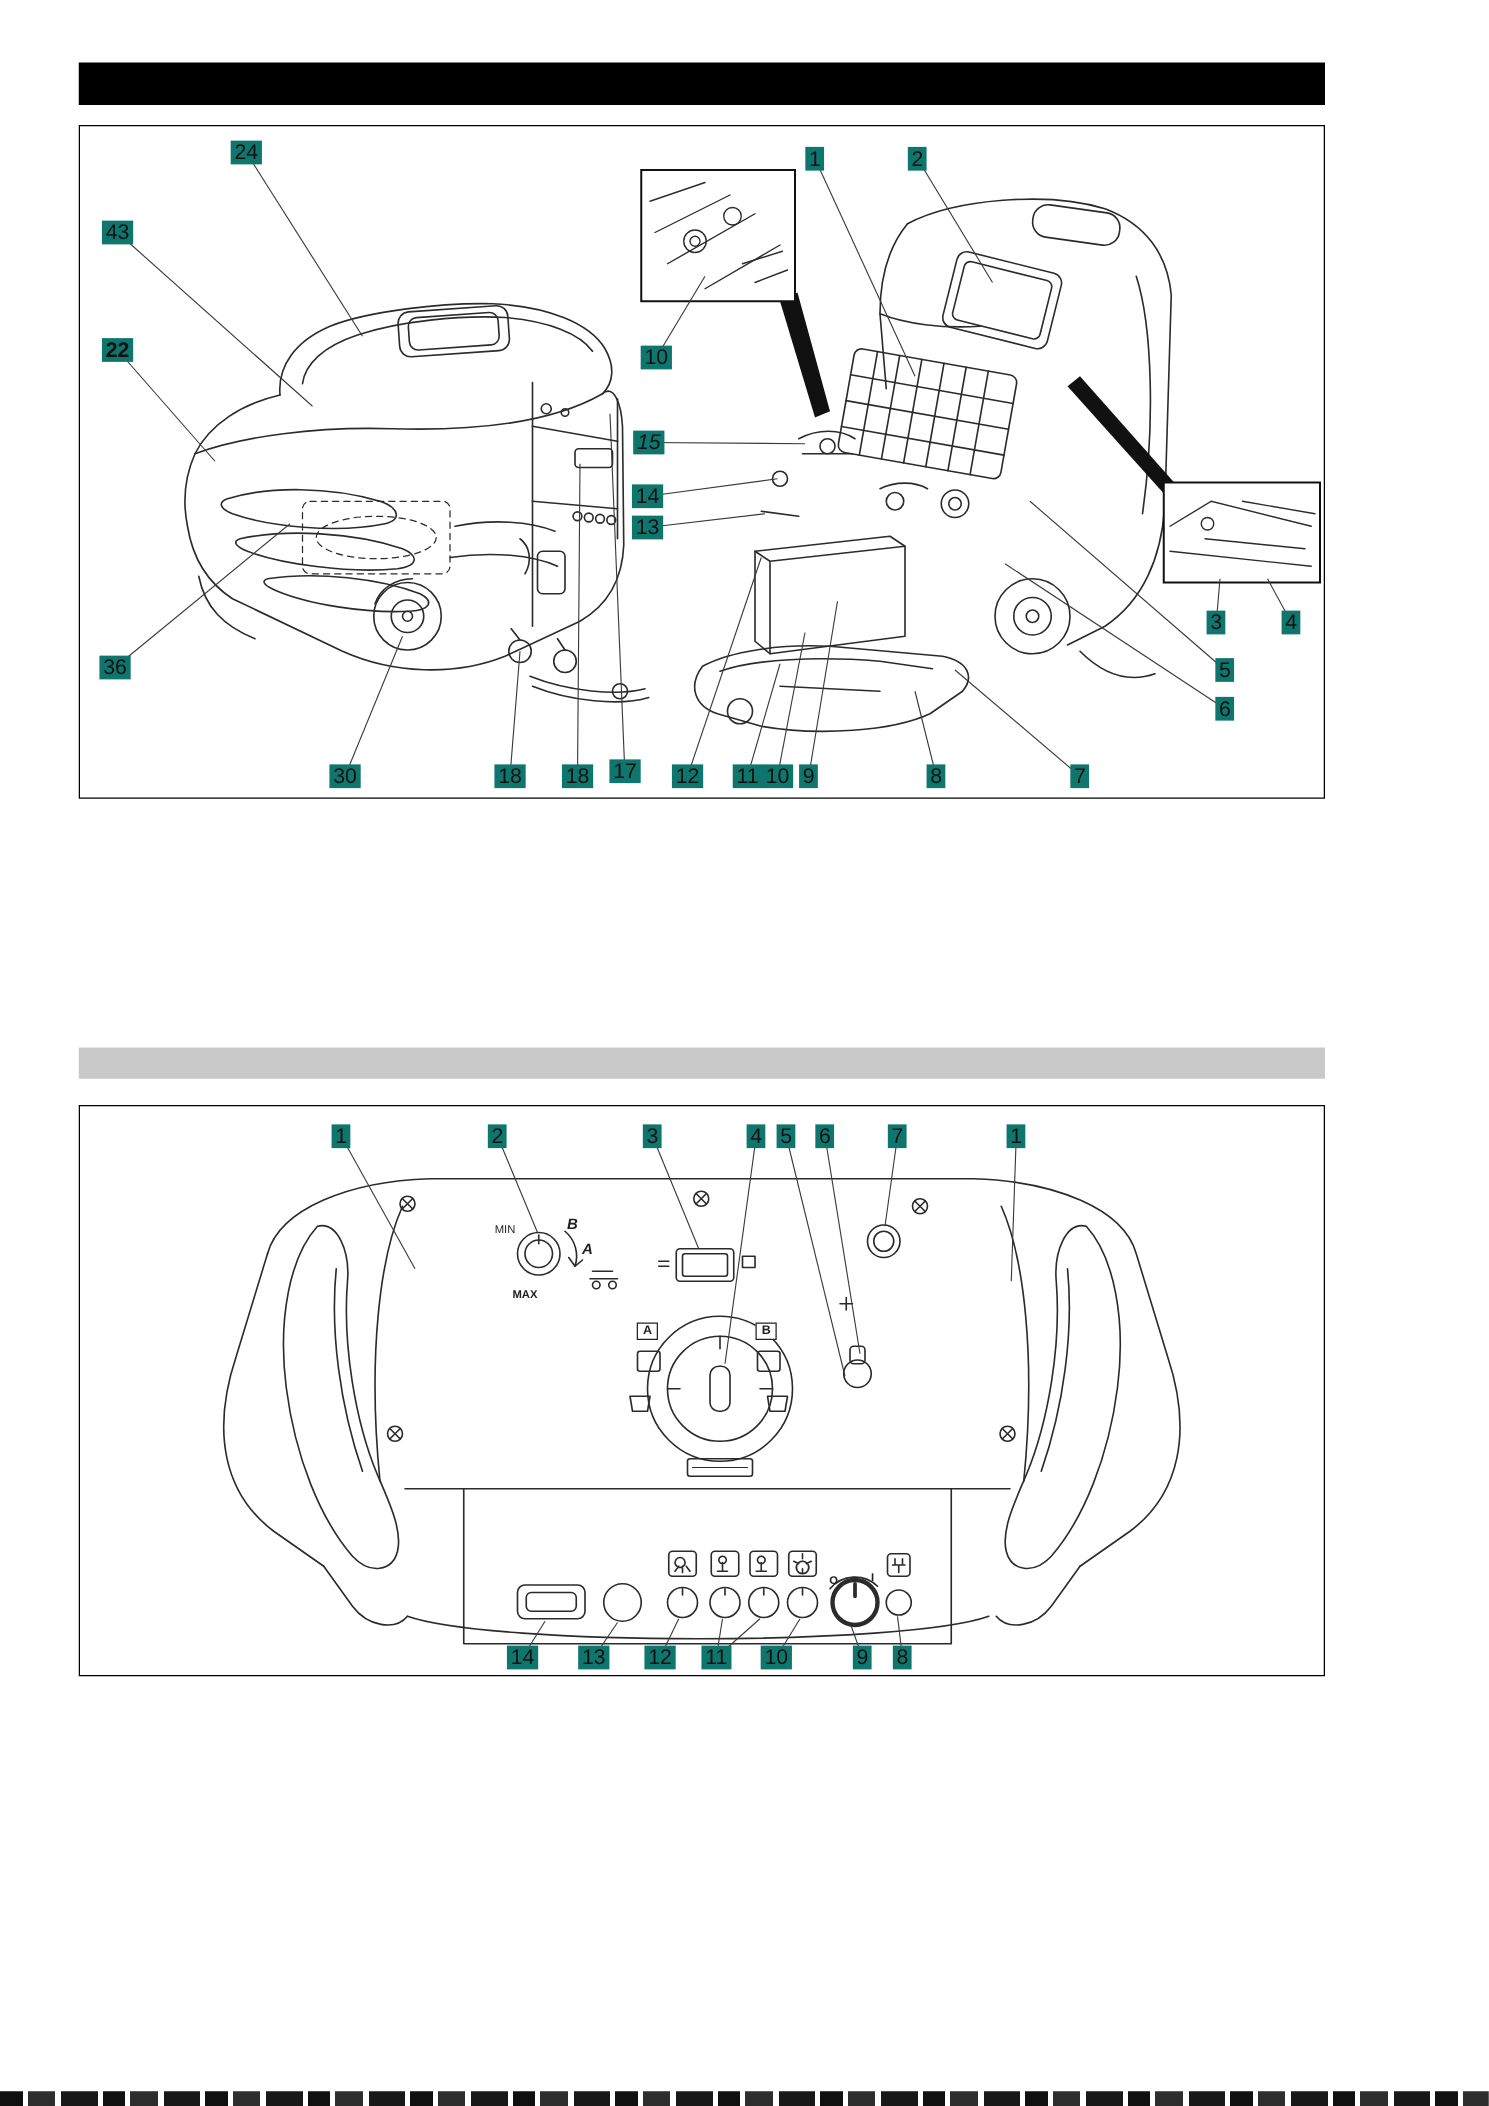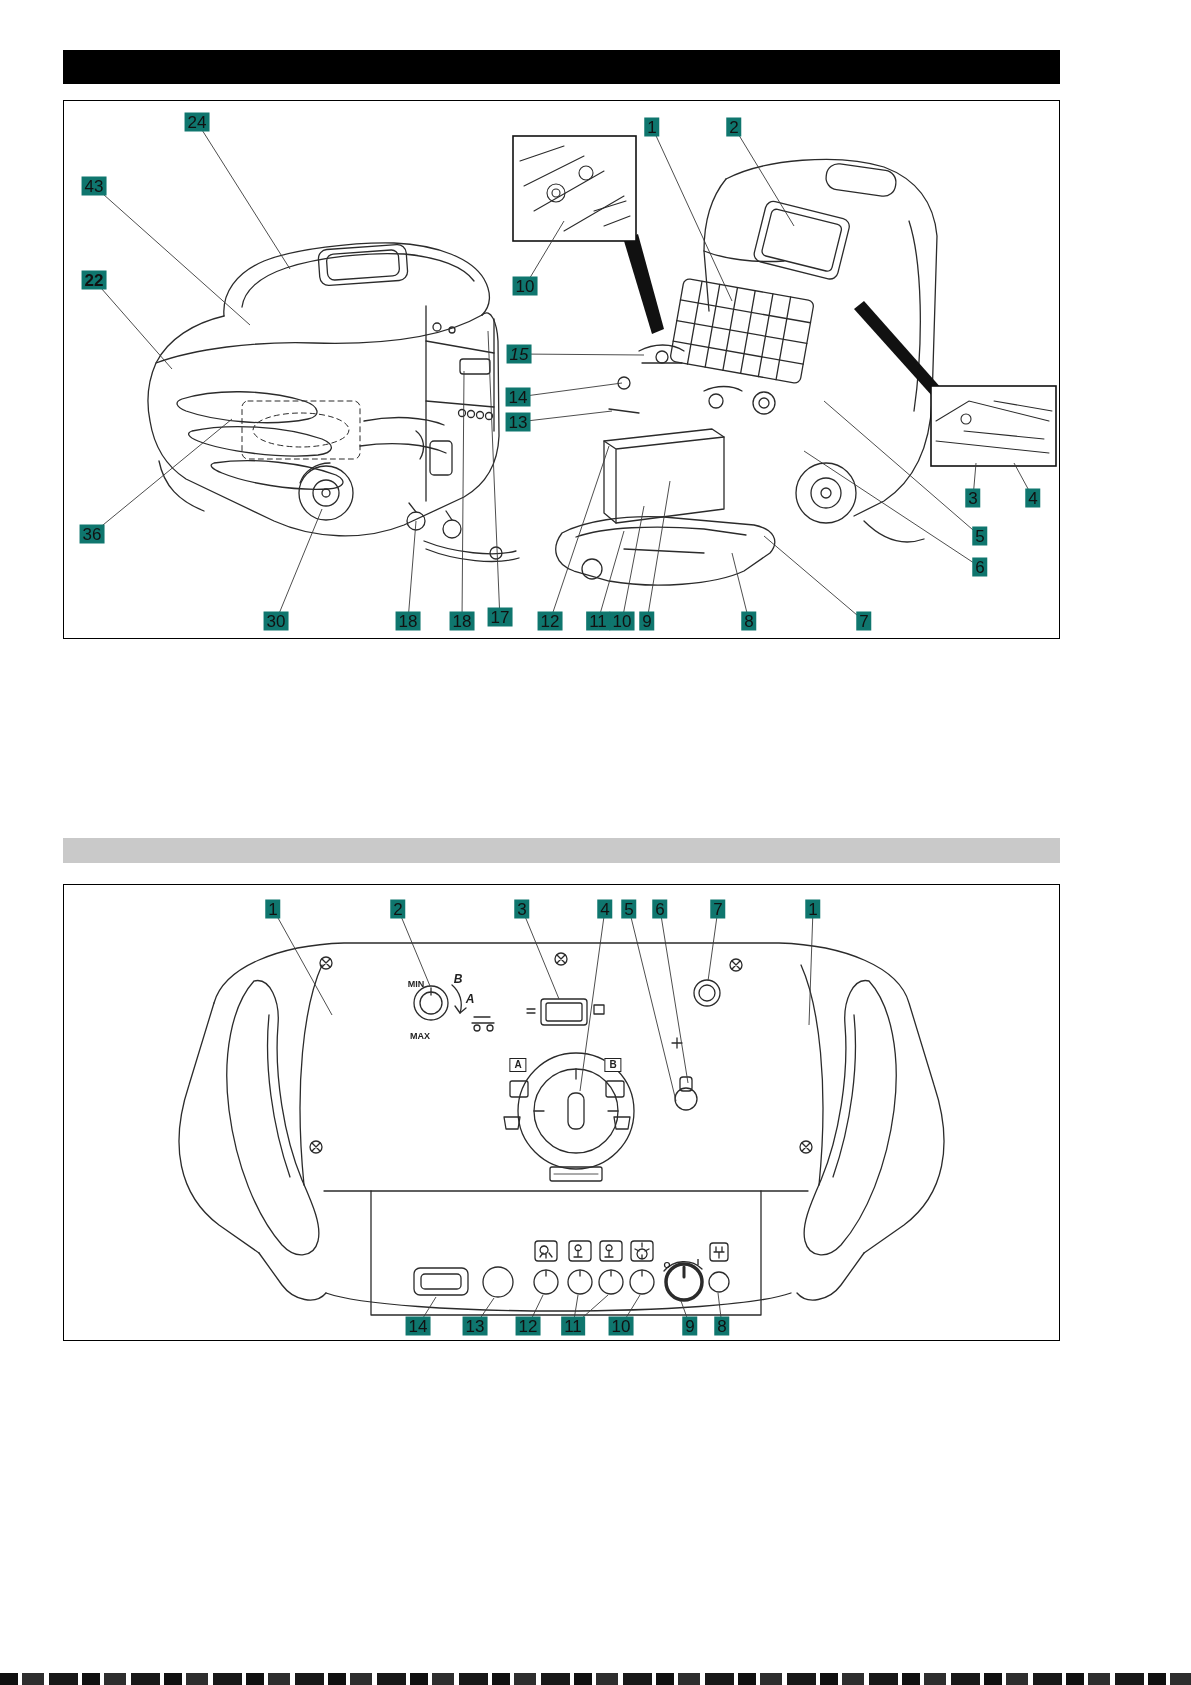--- a/index.html
+++ b/index.html
@@ -362,21 +362,21 @@
       <span class="callout" style="left: 749px; top: 24px;">1</span>
       <span class="callout" style="left: 354px; top: 441px;">14</span>
       <span class="callout" style="left: 411px; top: 441px;">13</span>
       <span class="callout" style="left: 464px; top: 441px;">12</span>
       <span class="callout" style="left: 509px; top: 441px;">11</span>
       <span class="callout" style="left: 557px; top: 441px;">10</span>
       <span class="callout" style="left: 626px; top: 441px;">9</span>
       <span class="callout" style="left: 658px; top: 441px;">8</span>
     </div>
   <div class="callout-layer">
-      <span class="panel-label" style="left: 352px; top: 99px; font-size: 9px; font-weight: bold;">MIN</span>
+      <span class="panel-label" style="left: 340px; top: 99px; font-size: 9px; font-weight: normal;">MIN</span>
       <span class="panel-label" style="left: 356px; top: 151px; font-size: 9px; font-weight: bold;">MAX</span>
       <span class="panel-label" style="left: 394px; top: 94px; font-size: 12px; font-weight: bold; font-style: italic;">B</span>
       <span class="panel-label" style="left: 406px; top: 114px; font-size: 12px; font-weight: bold; font-style: italic;">A</span>
       <span class="panel-label boxed" style="left: 454px; top: 180px; font-size: 10px; font-weight: bold;">A</span>
       <span class="panel-label boxed" style="left: 549px; top: 180px; font-size: 10px; font-weight: bold;">B</span>
       <span class="panel-label" style="left: 603px; top: 380px; font-size: 9px; font-weight: bold;">O</span>
       <span class="panel-label" style="left: 634px; top: 377px; font-size: 9px; font-weight: bold;">I</span>
     </div>
 </div>
 

